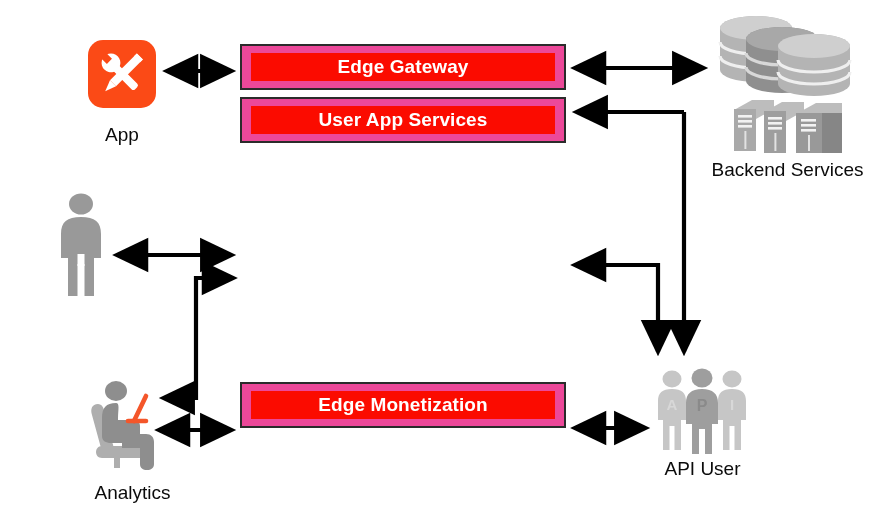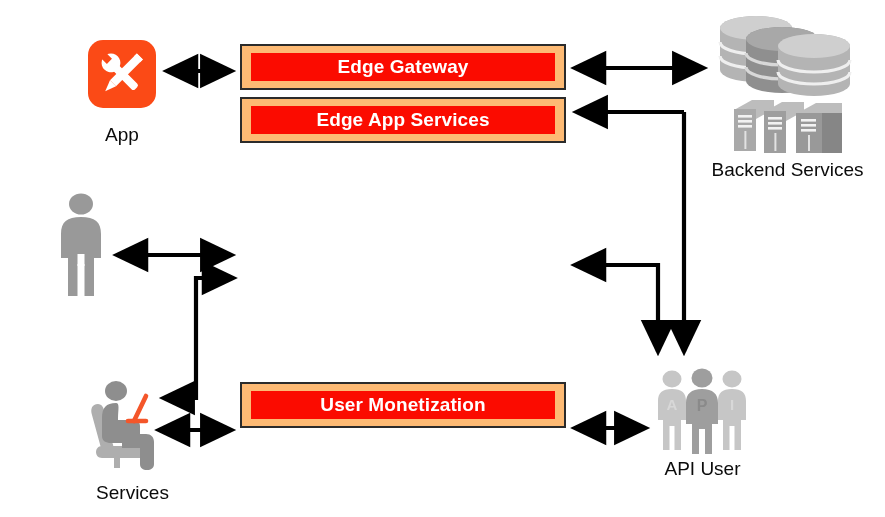--- a/index.html
+++ b/index.html
@@ -19,21 +19,21 @@
   }
   svg.layer {
     position: absolute;
     left: 0;
     top: 0;
     width: 885px;
     height: 517px;
   }
   .node-box {
     position: absolute;
-    background: #fdba74;
+    background: #ec4899;
     border: 2px solid #2b2b2b;
     box-sizing: border-box;
     display: flex;
     align-items: center;
     justify-content: center;
     padding: 7px 9px;
   }
   .node-box-inner {
     width: 100%;
     height: 100%;
@@ -201,21 +201,21 @@
                C50,65 52,62 52,58 L52,48
                C52,44 49,42 45,42 L30,42 L30,40 C30,32 32,25 28,25 Z" fill="#8e8e8e"></path>
 
       <path d="M34,56 L58,56 C63,56 66,59 66,64 L66,86
                C66,90 63,92 59,92 C55,92 52,90 52,86 L52,70 L34,70 Z" fill="#8e8e8e"></path>
 
       <path d="M46,43 L58,18" stroke="#f4562a" stroke-width="4.6" fill="none" stroke-linecap="round"></path>
       <path d="M40,43 L58,43" stroke="#f4562a" stroke-width="4.6" fill="none" stroke-linecap="round"></path>
     </svg>
   </div>
-  <div class="caption" style="left:60px; top:482px; width:145px;">Services</div>
+  <div class="caption" style="left:60px; top:482px; width:145px;">Analytics</div>
 
   <div class="icon-wrap" style="left:650px; top:366px; width:104px; height:90px;">
     <svg width="104" height="90" viewBox="0 0 104 90">
 
       <g>
         <ellipse cx="22" cy="13" rx="9.5" ry="8.5" fill="#c6c6c6"></ellipse>
         <path d="M22,23 C12,23 8,27 8,35 L8,54 L13,54 L13,84 L19.5,84 L19.5,60
                  L24.5,60 L24.5,84 L31,84 L31,54 L36,54 L36,35 C36,27 32,23 22,23 Z" fill="#c6c6c6"></path>
         <text x="22" y="44" text-anchor="middle" font-family="Liberation Sans, sans-serif" font-size="15" font-weight="bold" fill="#d8d8d8">A</text>
       </g>
@@ -238,24 +238,24 @@
   <div class="caption" style="left:620px; top:458px; width:165px;">API User</div>
 
   <div class="node-box" style="left:240px; top:44px; width:326px; height:46px;">
     <div class="node-box-inner">
       <span class="node-label">Edge Gateway</span>
     </div>
   </div>
 
   <div class="node-box" style="left:240px; top:97px; width:326px; height:46px;">
     <div class="node-box-inner">
-      <span class="node-label">Edge App Services</span>
+      <span class="node-label">User App Services</span>
     </div>
   </div>
 
 
   <div class="node-box" style="left:240px; top:382px; width:326px; height:46px;">
     <div class="node-box-inner">
-      <span class="node-label">User Monetization</span>
+      <span class="node-label">Edge Monetization</span>
     </div>
   </div>
 
 </div>
 
 </body></html>

